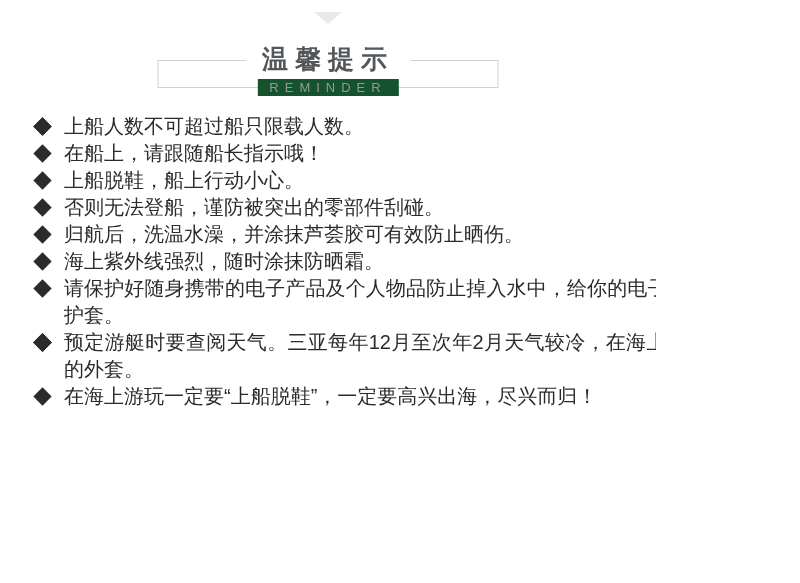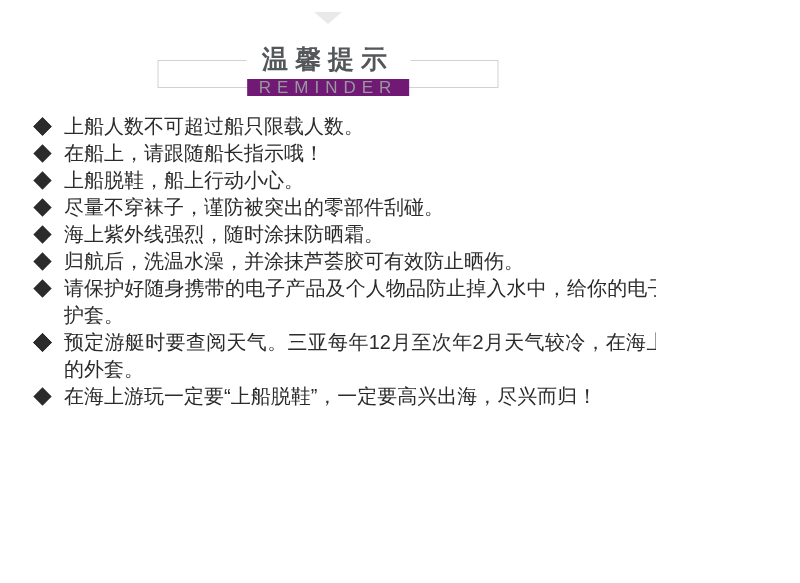--- a/index.html
+++ b/index.html
@@ -45,23 +45,23 @@
     letter-spacing: 7px;
     color: #54575a;
     white-space: nowrap;
     line-height: 28px;
   }
   .subtitle {
     position: absolute;
     bottom: -9px;
     left: 50%;
     transform: translateX(-50%);
-    background: #701a75;
+    background: #14532d;
     padding: 0 12px;
-    font-size: 17px;
+    font-size: 13px;
     letter-spacing: 6px;
     color: #97999b;
     white-space: nowrap;
     line-height: 17px;
   }
   
   .list {
     position: absolute;
     top: 113px;
     left: 34px;
@@ -95,23 +95,23 @@
   <div class="header-box">
     <div class="title">温馨提示</div>
     <div class="subtitle">REMINDER</div>
   </div>
 
   <div class="list">
       <div class="item"><span class="diamond"></span></div>
       <div class="item"><span class="diamond"></span><span>上船人数不可超过船只限载人数。</span></div>
       <div class="item"><span class="diamond"></span><span>在船上，请跟随船长指示哦！</span></div>
       <div class="item"><span class="diamond"></span><span>上船脱鞋，船上行动小心。</span></div>
-      <div class="item"><span class="diamond"></span><span>尽量不穿袜子，谨防被突出的零部件刮碰。</span></div>
+      <div class="item"><span class="diamond"></span><span>否则无法登船，谨防被突出的零部件刮碰。</span></div>
+      <div class="item"><span class="diamond"></span><span>归航后，洗温水澡，并涂抹芦荟胶可有效防止晒伤。</span></div>
       <div class="item"><span class="diamond"></span><span>海上紫外线强烈，随时涂抹防晒霜。</span></div>
-      <div class="item"><span class="diamond"></span><span>归航后，洗温水澡，并涂抹芦荟胶可有效防止晒伤。</span></div>
       <div class="item"><span class="diamond"></span><span>请保护好随身携带的电子产品及个人物品防止掉入水中，给你的电子设备安装保护套。</span></div>
       <div class="item"><span class="diamond"></span></div>
       <div class="item"><span class="diamond"></span></div>
       <div class="item"><span class="diamond"></span></div>
       <div class="item"><span class="diamond"></span><span>预定游艇时要查阅天气。三亚每年12月至次年2月天气较冷，在海上需要穿厚实的外套。</span></div>
       <div class="item"><span class="diamond"></span><span>在海上游玩一定要“上船脱鞋”，一定要高兴出海，尽兴而归！</span></div>
     </div>
 
 </div>
 

